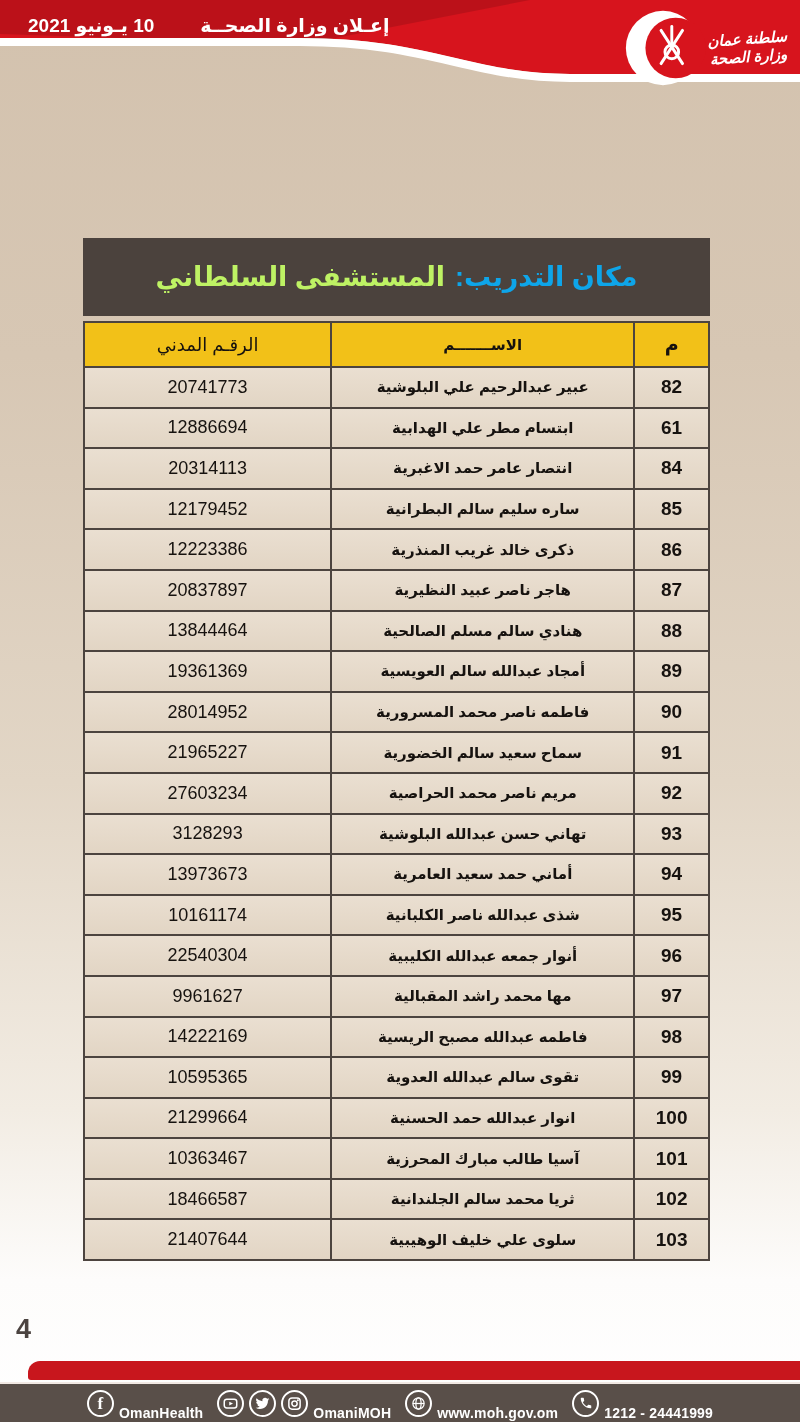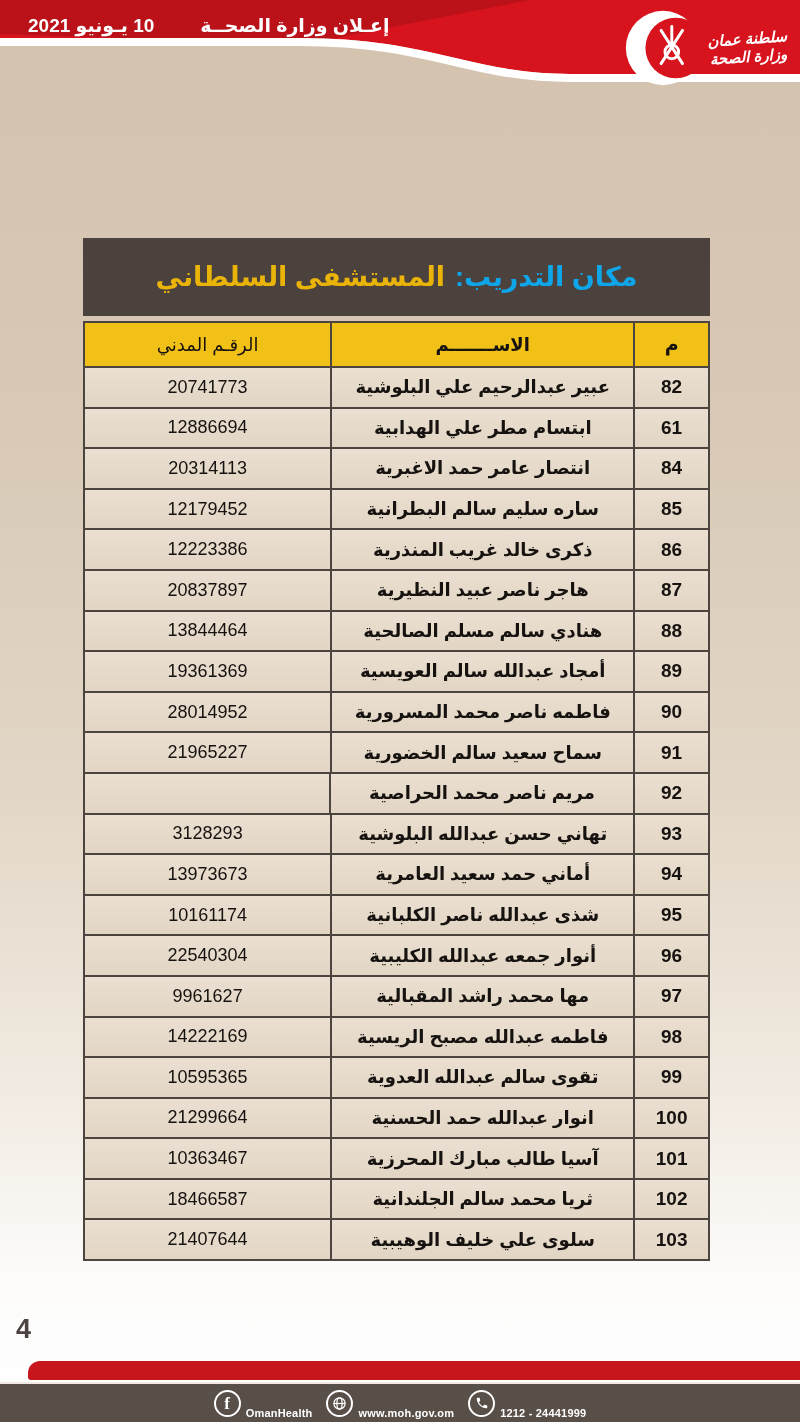--- a/index.html
+++ b/index.html
@@ -14,43 +14,43 @@
     color:#ffffff;font-weight:bold;font-size:19px;direction:rtl;}
   .logo{position:absolute;top:4px;right:12px;display:flex;align-items:center;gap:2px;color:#fff;}
   .logo-text{direction:rtl;text-align:center;font-style:italic;font-weight:bold;
     font-size:15px;line-height:18px;transform:rotate(-4deg);letter-spacing:1px;}
 
   
   .table-wrap{position:absolute;left:83px;top:238px;width:627px;direction:rtl;}
   .table-title{height:78px;background:#4b423d;display:flex;align-items:center;justify-content:center;
     gap:10px;font-size:27px;font-weight:bold;margin-bottom:5px;}
   .title-label{color:#0ea5e9;}
-  .title-value{color:#eab308;}
+  .title-value{color:#bef264;}
   .grid{border:2px solid #4c443f;background:#e7dbcc;}
   .thead{display:flex;height:43px;background:#f2c118;border-bottom:2px solid #4c443f;
     font-weight:bold;font-size:19px;color:#2b2623;}
   .trow{display:flex;height:38.6px;border-bottom:2px solid #4c443f;
     background:linear-gradient(180deg,#eadfd1,#e2d5c4);}
   .trow:last-child{border-bottom:none;}
   .cell{display:flex;align-items:center;justify-content:center;box-sizing:border-box;}
   .c-no{width:75px;border-left:2px solid #4c443f;font-weight:bold;font-size:19px;color:#16120f;}
-  .c-name{width:304px;border-left:2px solid #4c443f;font-weight:bold;font-size:18px;color:#16120f;}
+  .c-name{width:304px;border-left:2px solid #4c443f;font-weight:bold;font-size:15px;color:#16120f;}
   .c-id{width:246px;font-weight:normal;font-size:18px;color:#16120f;direction:ltr;}
 
   
   .page-num{position:absolute;left:16px;top:1314px;font-size:27px;font-weight:bold;color:#4b4340;}
 
   
   .footer-redband{position:absolute;left:28px;right:0;bottom:42px;height:19px;background:#c8161d;
     border-radius:12px 0 0 3px;}
   .footer-bar{position:absolute;left:0;bottom:0;width:800px;height:40px;background:#594f49;
     border-top:2px solid #f2e9e4;box-sizing:border-box;display:flex;align-items:center;justify-content:center;
     gap:14px;color:#ffffff;}
   .f-group{display:flex;align-items:center;gap:5px;}
-  .f-label{font-weight:bold;font-size:11px;letter-spacing:.2px;margin-top:20px;}
+  .f-label{font-weight:bold;font-size:14px;letter-spacing:.2px;margin-top:20px;}
   .icircle{width:27px;height:27px;border:2px solid #fff;border-radius:50%;box-sizing:border-box;
     display:flex;align-items:center;justify-content:center;flex:0 0 auto;}
   .icircle svg{display:block;}
   .fb-f{font-family:"Liberation Serif","DejaVu Serif",serif;font-weight:bold;font-size:17px;
     line-height:1;margin-top:1px;}
 </style>
 </head>
 <body>
 
 <div class="page">
@@ -152,20 +152,21 @@
 
     <div class="trow">
       <div class="cell c-no">91</div>
       <div class="cell c-name">سماح سعيد سالم الخضورية</div>
       <div class="cell c-id">21965227</div>
     </div>
 
     <div class="trow">
       <div class="cell c-no">92</div>
       <div class="cell c-name">مريم ناصر محمد الحراصية</div>
+      <div class="cell c-id">27603234</div>
     </div>
 
     <div class="trow">
       <div class="cell c-no">93</div>
       <div class="cell c-name">تهاني حسن عبدالله البلوشية</div>
       <div class="cell c-id">3128293</div>
     </div>
 
     <div class="trow">
       <div class="cell c-no">94</div>
@@ -235,20 +236,41 @@
   <div class="footer-redband"></div>
   <div class="footer-bar">
 
     <div class="f-group">
       <span class="icircle">
           <span class="fb-f">f</span>
         </span>
       <span class="f-label">OmanHealth</span>
     </div>
 
+    <div class="f-group">
+      <span class="icircle">
+        <svg width="15" height="15" viewBox="0 0 24 24">
+            <rect x="2" y="5" width="20" height="14" rx="4" fill="none" stroke="#fff" stroke-width="2.4"></rect>
+            <polygon points="10,9 16,12 10,15" fill="#fff"></polygon>
+          </svg>
+      </span>
+      <span class="icircle">
+        <svg width="15" height="15" viewBox="0 0 24 24">
+            <path fill="#fff" d="M23 5c-.8.4-1.7.6-2.6.7a4.5 4.5 0 0 0 2-2.5c-.9.5-1.9.9-2.9 1.1a4.5 4.5 0 0 0-7.7 4.1A12.8 12.8 0 0 1 2.5 3.6a4.5 4.5 0 0 0 1.4 6A4.4 4.4 0 0 1 1.8 9v.1a4.5 4.5 0 0 0 3.6 4.4 4.5 4.5 0 0 1-2 .1 4.5 4.5 0 0 0 4.2 3.1A9 9 0 0 1 1 18.6a12.7 12.7 0 0 0 6.9 2c8.3 0 12.8-6.9 12.8-12.8v-.6c.9-.6 1.6-1.4 2.3-2.2z"></path>
+          </svg>
+      </span>
+      <span class="icircle">
+        <svg width="15" height="15" viewBox="0 0 24 24">
+            <rect x="3" y="3" width="18" height="18" rx="5" fill="none" stroke="#fff" stroke-width="2.4"></rect>
+            <circle cx="12" cy="12" r="4.2" fill="none" stroke="#fff" stroke-width="2.4"></circle>
+            <circle cx="17.4" cy="6.6" r="1.6" fill="#fff"></circle>
+          </svg>
+      </span>
+      <span class="f-label">OmaniMOH</span>
+    </div>
 
     <div class="f-group">
       <span class="icircle">
         <svg width="15" height="15" viewBox="0 0 24 24" fill="none" stroke="#fff" stroke-width="2">
             <circle cx="12" cy="12" r="9"></circle>
             <ellipse cx="12" cy="12" rx="4.2" ry="9"></ellipse>
             <line x1="3" y1="12" x2="21" y2="12"></line>
           </svg>
       </span>
       <span class="f-label">www.moh.gov.om</span>

